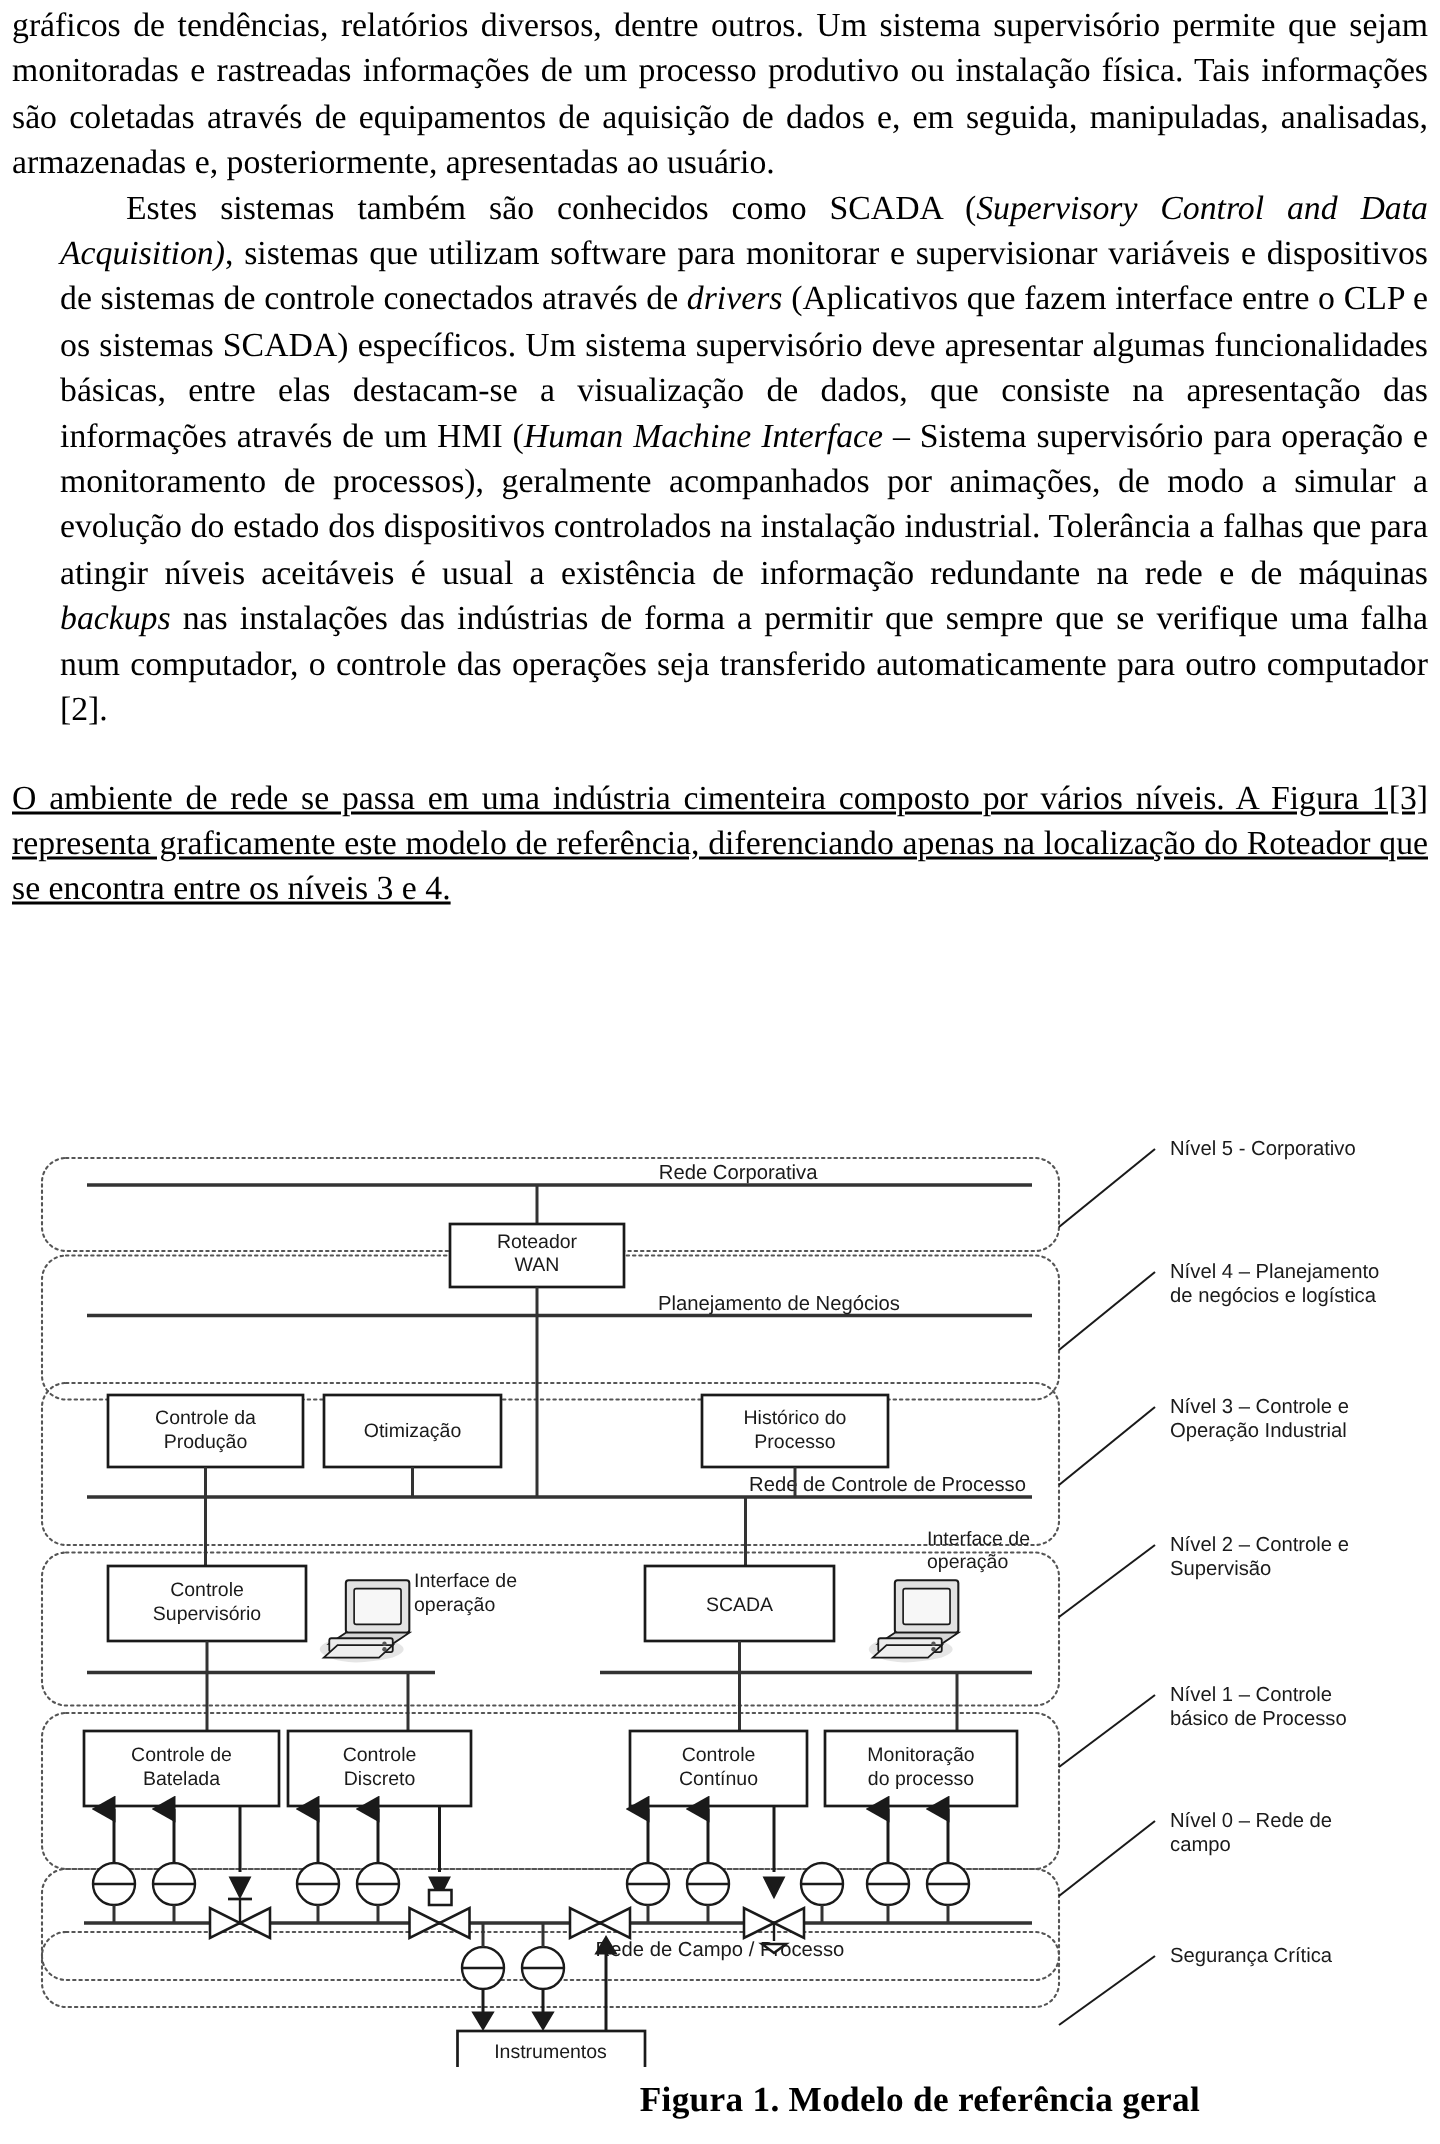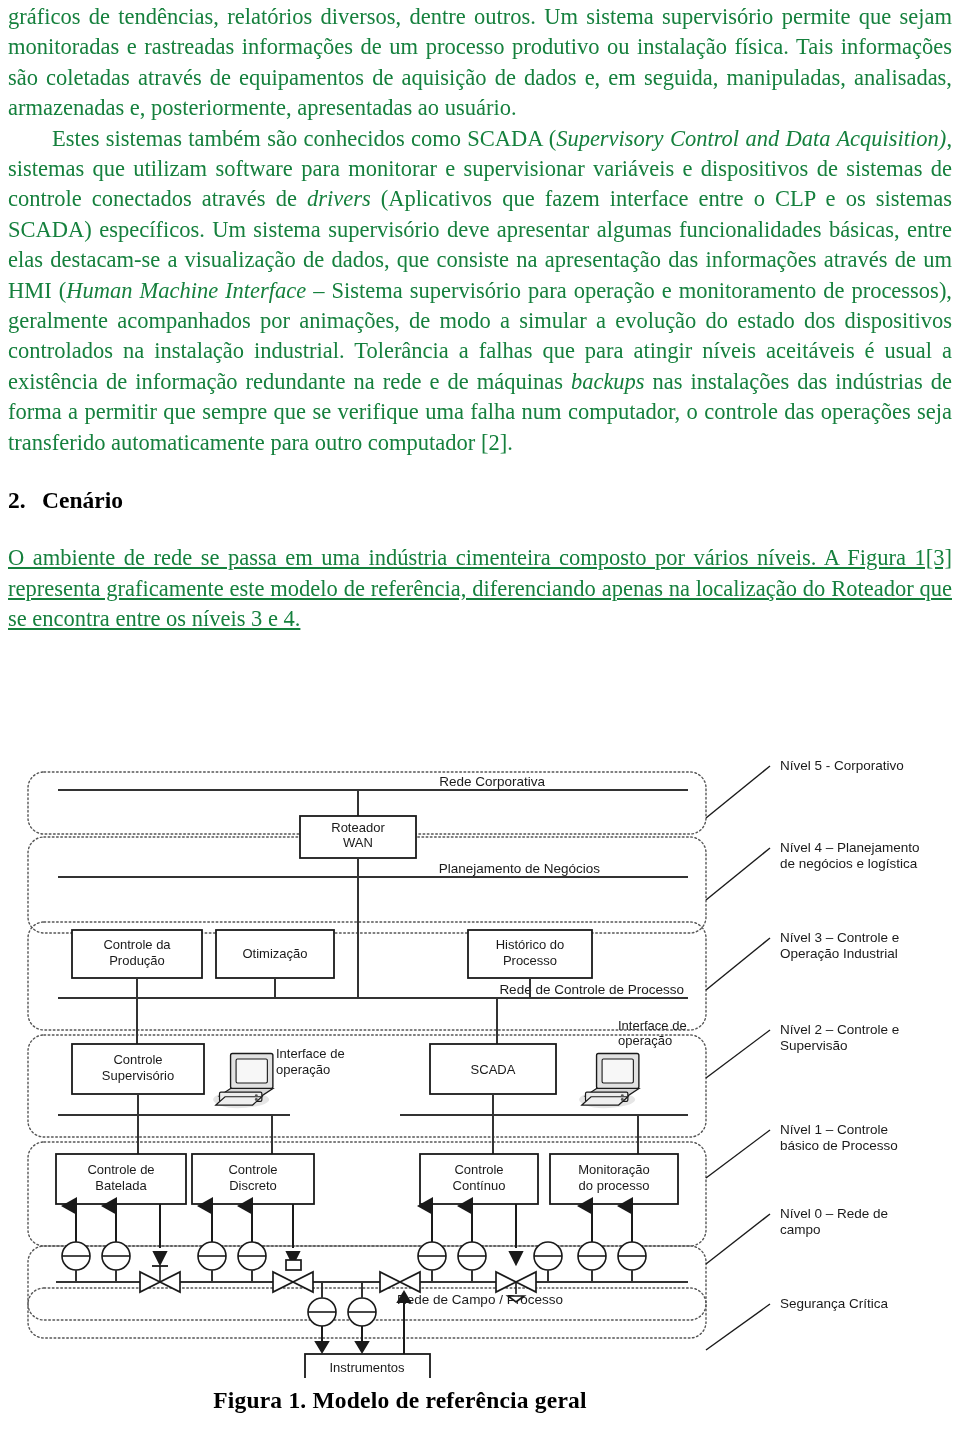--- a/index.html
+++ b/index.html
@@ -23,40 +23,40 @@
     top: 0px;
     width: 944px;
   }
   .para {
     font-family: "Liberation Serif", "DejaVu Serif", serif;
     font-size: 22.5px;
     line-height: 30.4px;
     text-align: justify;
     text-justify: inter-word;
     margin: 0;
-    color: #15803d;
+    color: #000000;
   }
   .para .ind { display: inline-block; width: 44px; }
   .it { font-style: italic; }
 
   h2.section {
     font-family: "Liberation Serif", "DejaVu Serif", serif;
     font-size: 23.5px;
     font-weight: bold;
     margin: 0;
     line-height: 30px;
   }
   h2.section .num { display: inline-block; width: 34px; }
 
   .caption {
     position: absolute;
     left: 0;
     top: 1387px;
     width: 800px;
-    text-align: center;
+    text-align: right;
     font-family: "Liberation Serif", "DejaVu Serif", serif;
     font-size: 23.5px;
     font-weight: bold;
     letter-spacing: 0.2px;
   }
 
   
   #figure {
     position: absolute;
     left: 0px;
@@ -66,27 +66,24 @@
   }
   #figure svg { display: block; }
 </style>
 </head>
 <body>
 
 <div class="doc">
   <p class="para" style="margin-top:2px;">
     <span><span>gráficos de tendências, relatórios diversos, dentre outros. Um sistema supervisório permite que sejam monitoradas e rastreadas informações de um processo produtivo ou instalação física. Tais informações são coletadas através de equipamentos de aquisição de dados e, em seguida, manipuladas, analisadas, armazenadas e, posteriormente, apresentadas ao usuário.</span></span>
   </p>
-  <p class="para" style="margin-top:0px;">
+  <p class="para" style="margin-top:0px;margin-left:32px;">
     <span class="ind"></span><span><span>Estes sistemas também são conhecidos como SCADA (</span><span class="it">Supervisory Control and Data Acquisition)</span><span>, sistemas que utilizam software para monitorar e supervisionar variáveis e dispositivos de sistemas de controle conectados através de </span><span class="it">drivers</span><span> (Aplicativos que fazem interface entre o CLP e os sistemas SCADA) específicos. Um sistema supervisório deve apresentar algumas funcionalidades básicas, entre elas destacam-se a visualização de dados, que consiste na apresentação das informações através de um HMI (</span><span class="it">Human Machine Interface</span><span> – Sistema supervisório para operação e monitoramento de processos), geralmente acompanhados por animações, de modo a simular a evolução do estado dos dispositivos controlados na instalação industrial. Tolerância a falhas que para atingir níveis aceitáveis é usual a existência de informação redundante na rede e de máquinas </span><span class="it">backups</span><span> nas instalações das indústrias de forma a permitir que sempre que se verifique uma falha num computador, o controle das operações seja transferido automaticamente para outro computador [2].</span></span>
   </p>
 
-  <h2 class="section" style="margin-top:27px;">
-    <span class="num">2.</span><span>Cenário</span>
-  </h2>
 
   <p class="para" style="margin-top:28px;text-decoration:underline;">
     <span><span>O ambiente de rede se passa em uma indústria cimenteira composto por vários níveis. A Figura 1[3] representa graficamente este modelo de referência, diferenciando apenas na localização do Roteador que se encontra entre os níveis 3 e 4.</span></span>
   </p>
 </div>
 
 <div id="figure">
 <svg width="960" height="630" viewBox="0 0 960 630" xmlns="http://www.w3.org/2000/svg">
   <defs>
     <marker id="arrUp" markerWidth="9" markerHeight="9" refX="4.5" refY="7.5" orient="auto">

